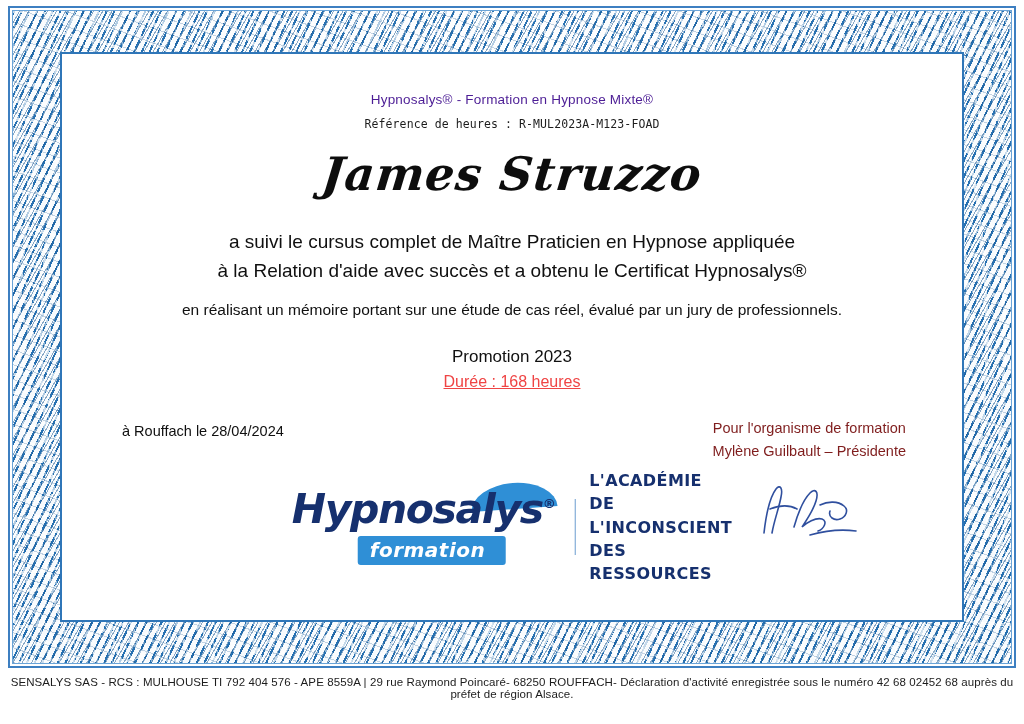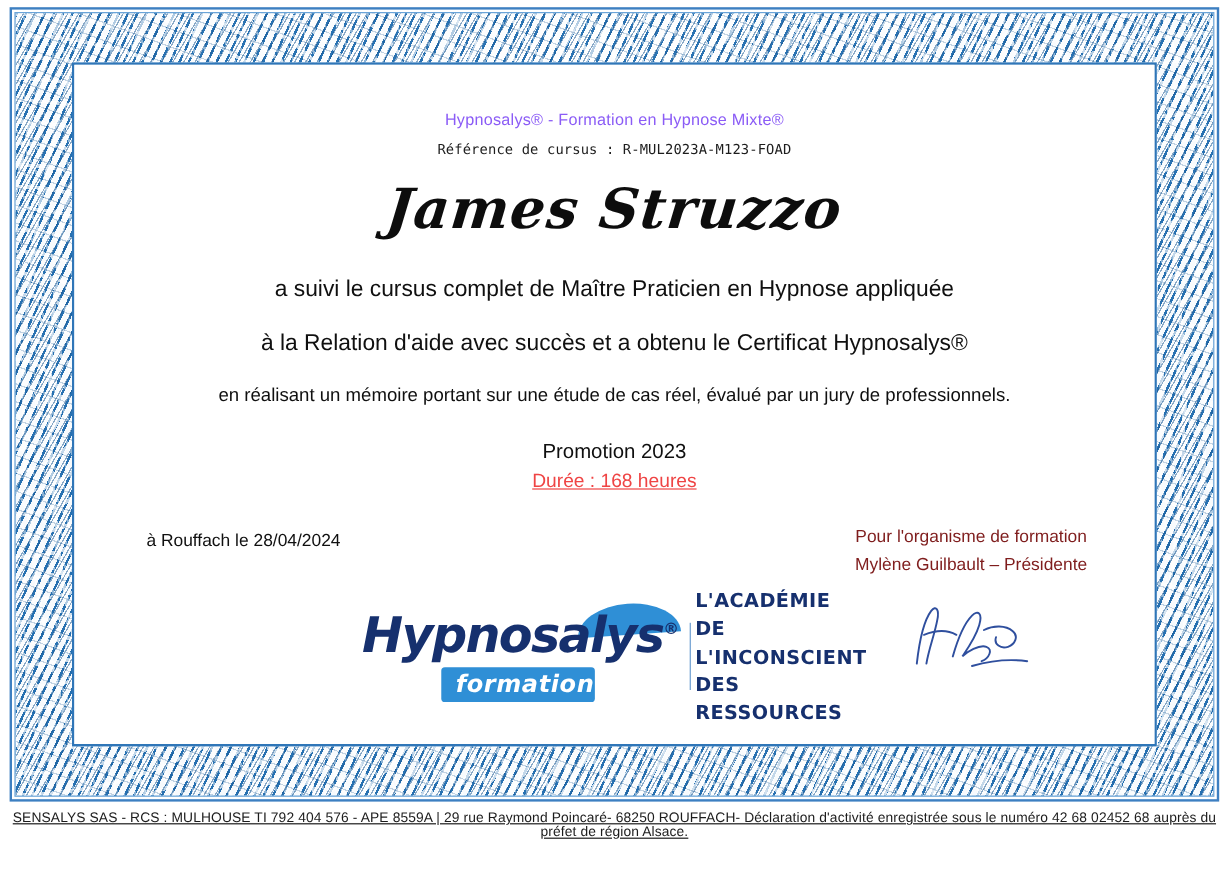--- a/index.html
+++ b/index.html
@@ -92,21 +92,21 @@
     z-index: 4;
     background: #ffffff;
     box-sizing: border-box;
     padding: 38px 46px 10px 46px;
     text-align: center;
   }
 
   .eyebrow {
     font-size: 13.5px;
     letter-spacing: .2px;
-    color: #8b5cf6;
+    color: #4c1d95;
     margin: 0 0 10px 0;
   }
   .title {
     font-family: "DejaVu Sans", sans-serif;
     font-size: 62px;
     line-height: 1.05;
     font-weight: 400;
     letter-spacing: -0.5px;
     margin: 4px 0 6px 0;
     color: #101010;
@@ -125,21 +125,21 @@
     font-weight: 700;
     letter-spacing: 1px;
     color: #0d0d0d;
     margin: 10px 0 26px 0;
     transform: skewX(-6deg);
   }
   .line1, .line2 {
     font-size: 19px;
     line-height: 1.55;
     color: #101010;
-    margin: 16px;
+    margin: 0;
   }
   .line3 {
     font-size: 15.5px;
     line-height: 1.5;
     color: #101010;
     margin: 12px 0 0 0;
   }
 
   .promo {
     font-size: 17px;
@@ -181,21 +181,21 @@
     margin-top: 6px;
     height: 92px;
   }
   .brand-block {
     position: absolute;
     left: 50%;
     transform: translateX(-50%);
     top: 0;
     display: flex;
     align-items: center;
-    gap: 4px;
+    gap: 14px;
   }
   .logo {
     position: relative;
     text-align: left;
     padding-right: 6px;
   }
   .logo-swoosh {
     position: absolute;
     right: 4px;
     top: -6px;
@@ -223,21 +223,21 @@
   }
   .logo-sub {
     margin-top: 6px;
     background: #2f8fd6;
     color: #ffffff;
     font-family: "DejaVu Sans", sans-serif;
     font-size: 20px;
     font-weight: 700;
     font-style: italic;
     letter-spacing: .5px;
-    padding: 2px 0 3px 12px;
+    padding: 2px 20px 3px 12px;
     display: inline-block;
     border-radius: 3px;
     margin-left: 66px;
   }
   .brand-sep {
     width: 1px;
     height: 56px;
     background: #6c9dd0;
   }
   .tagline {
@@ -262,38 +262,37 @@
   .legal {
     position: absolute;
     left: 0;
     right: 0;
     top: 676px;
     text-align: center;
     font-size: 11.5px;
     color: #1c1c1c;
     letter-spacing: .1px;
     z-index: 5;
-    text-decoration: underline;
   }
 </style>
 </head>
 <body>
 
 <div class="page">
 
   <div class="border-outer"></div>
   <div class="border-band"></div>
   <div class="border-inner-line"></div>
 
   <div class="content">
 
     <p class="eyebrow">Hypnosalys® - Formation en Hypnose Mixte®</p>
 
 
-    <p class="reference">Référence de cursus : R-MUL2023A-M123-FOAD</p>
+    <p class="reference">Référence de heures : R-MUL2023A-M123-FOAD</p>
 
     <p class="recipient">James Struzzo</p>
 
     <p class="line1">a suivi le cursus complet de Maître Praticien en Hypnose appliquée</p>
     <p class="line2">à la Relation d'aide avec succès et a obtenu le Certificat Hypnosalys®</p>
     <p class="line3">en réalisant un mémoire portant sur une étude de cas réel, évalué par un jury de professionnels.</p>
 
     <p class="promo">Promotion 2023</p>
     <p class="duration">Durée : 168 heures</p>
 

